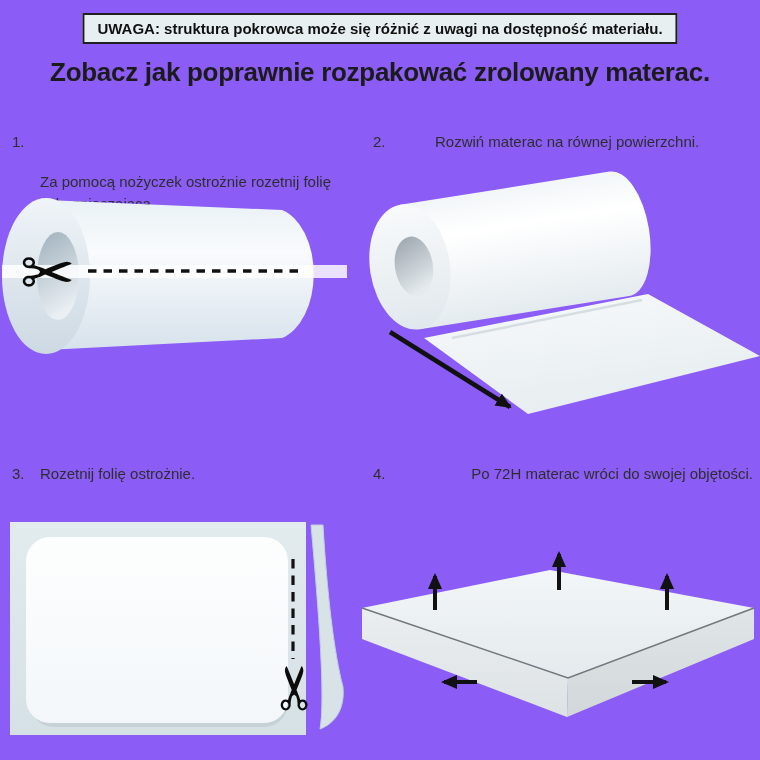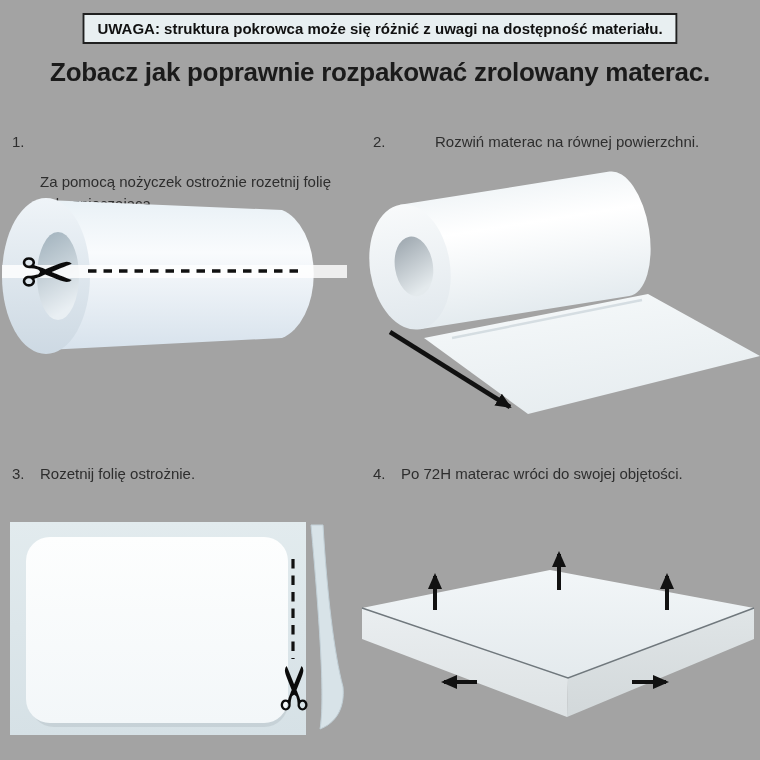--- a/index.html
+++ b/index.html
@@ -1,34 +1,34 @@
 <!DOCTYPE html>
 <html><head>
 <meta charset="utf-8">
 <style>
   html,body{margin:0;padding:0;background:#ffffff;}
   .page{
-    position:relative;width:760px;height:760px;background:#a3a3a3;overflow:hidden;
+    position:relative;width:760px;height:760px;background:#8b5cf6;overflow:hidden;
     font-family:"Liberation Sans",sans-serif;color:#2d2d2d;text-decoration:underline;
   }
   .banner{
     position:absolute;top:13px;left:50%;transform:translateX(-50%);
     background:#e8eff1;border:2px solid #202020;
     padding:5px 13px;font-weight:bold;font-size:15px;color:#111111;white-space:nowrap;
   }
   .heading{
     position:absolute;top:57px;left:0;width:100%;margin:0;text-align:center;
     font-size:26px;font-weight:bold;color:#1b1b1b;letter-spacing:-0.3px;
   }
   .step-label{position:absolute;display:flex;font-size:15px;line-height:1.45;color:#2e2e2e;}
   .step-num{width:28px;flex:none;}
   #label1{top:131px;left:12px;}  #label1 .step-text{width:292px;margin-top:40px;}
   #label2{top:131px;left:373px;} #label2 .step-text{width:352px;margin-left:34px;}
   #label3{top:463px;left:12px;}  #label3 .step-text{width:292px;}
-  #label4{top:463px;left:373px;} #label4 .step-text{width:352px;}
+  #label4{top:463px;left:373px;} #label4 .step-text{width:352px;text-align:right;}
   .illus{position:absolute;line-height:0;}
   #illus1{top:188px;left:2px;}
   #illus2{top:162px;left:360px;}
   #illus3{top:515px;left:8px;}
   #illus4{top:540px;left:360px;}
   svg text.scissors{font-family:"DejaVu Sans",sans-serif;fill:#0b0b0b;}
 </style>
 </head>
 <body>
 

